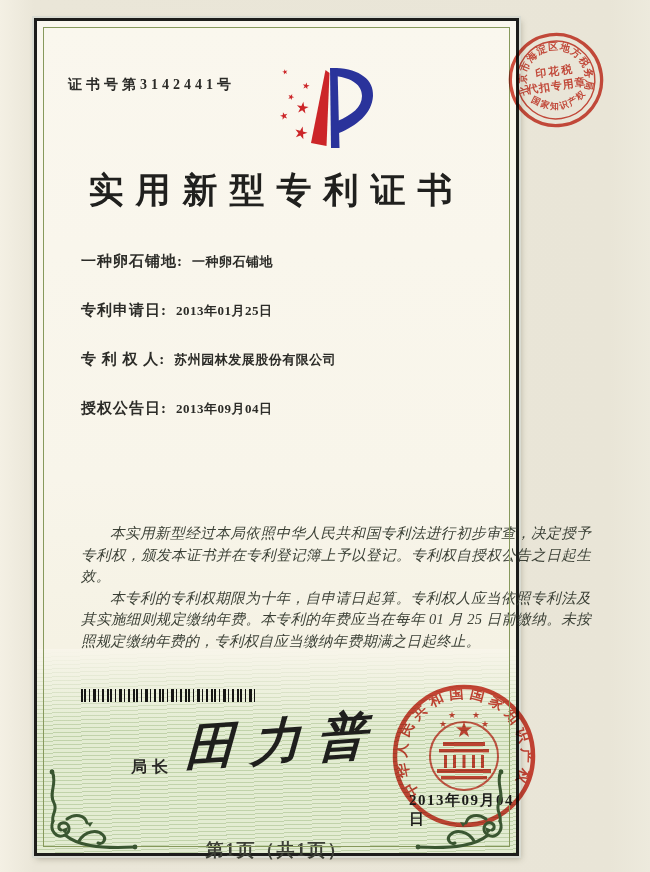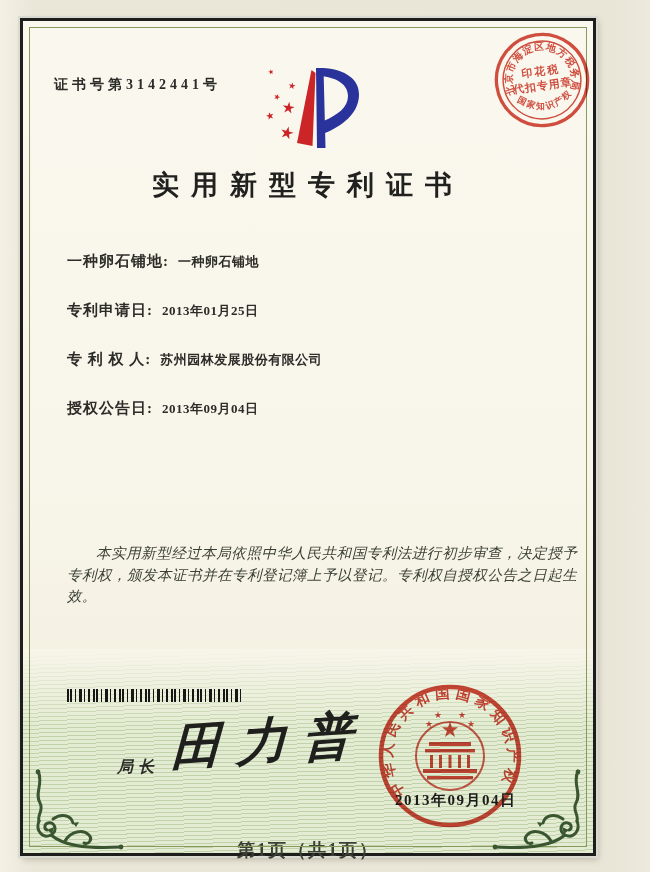--- a/index.html
+++ b/index.html
@@ -5,21 +5,21 @@
   html,body{margin:0;padding:0;}
   body{
     width:650px;height:872px;
     background:linear-gradient(90deg,#f4f0e4 0px,#eae6d8 34px,#e9e5d7 610px,#edeadd 650px);
     font-family:"Liberation Serif","DejaVu Serif",serif;
     position:relative;overflow:hidden;
   }
   .stage{position:absolute;inset:0;}
   
   .cert{
-    position:absolute;left:20px;top:18px;width:576px;height:838px;
+    position:absolute;left:34px;top:18px;width:485px;height:838px;
     background:linear-gradient(180deg,#faf7ee 0%,#f8f5ea 55%,#f5f2e4 75%);
     border:3px solid #1d1d1b;
     box-shadow:0 0 0 2px #d9dbd2, 2px 3px 6px rgba(90,85,60,.35);
     box-sizing:border-box;
   }
   .inner-frame{
     position:absolute;inset:6px;border:1px solid #87995c;pointer-events:none;z-index:6;
   }
   
   .green-band{
@@ -33,49 +33,49 @@
     background:linear-gradient(180deg,#f8f5ea 0%,rgba(248,245,234,0) 100%);
   }
   
   .cert-no{
     position:absolute;left:31px;top:55px;font-size:14px;letter-spacing:4px;
     color:#2b2b28;font-weight:600;z-index:3;
   }
   .logo{position:absolute;left:236px;top:34px;width:130px;height:112px;z-index:3;}
   .title{
     position:absolute;left:0;right:0;top:146px;text-align:center;
-    font-size:27px;font-weight:bold;letter-spacing:12px;color:#20201e;z-index:3;
+    font-size:35px;font-weight:bold;letter-spacing:12px;color:#20201e;z-index:3;
   }
   
   .fields{position:absolute;left:44px;top:231px;right:30px;z-index:3;}
   .field-row{display:flex;align-items:baseline;height:20px;margin-bottom:29px;}
   .field-label{font-size:15px;font-weight:700;color:#2c2c28;letter-spacing:1px;white-space:pre;}
   .field-value{font-size:13px;font-weight:600;color:#2c2c28;margin-left:9px;letter-spacing:.5px;}
   
-  .body-text{position:absolute;left:44px;top:502px;width:510px;z-index:3;margin-top:20px;}
+  .body-text{position:absolute;left:44px;top:502px;width:510px;z-index:3;}
   .body-text p{
     margin:0;text-indent:2em;text-align:justify;
     font-size:14.5px;line-height:21.5px;color:#3b4036;font-style:italic;
     letter-spacing:.3px;
   }
   
   .barcode{
     position:absolute;left:44px;top:668px;width:174px;height:13px;z-index:3;
     background:repeating-linear-gradient(90deg,
       #161614 0 2px,transparent 2px 3px,
       #161614 3px 5px,transparent 5px 8px,
       #161614 8px 9px,transparent 9px 12px,
       #161614 12px 15px,transparent 15px 17px,
       #161614 17px 18px,transparent 18px 21px,
       #161614 21px 23px,transparent 23px 26px);
   }
   
   .sig-label{
     position:absolute;left:94px;top:736px;font-size:16px;letter-spacing:5px;
-    color:#2a2a26;font-weight:600;z-index:3;font-style:italic;
+    color:#2a2a26;font-weight:600;z-index:3;
   }
   .sig-name{
     position:absolute;left:148px;top:694px;font-size:50px;color:#1f1f1d;z-index:3;
     font-style:italic;font-weight:600;letter-spacing:16px;
     transform:rotate(-4deg) skewX(-6deg);transform-origin:left center;
   }
   
   .stamp{mix-blend-mode:multiply;opacity:.93;}
   .tax-seal{position:absolute;left:462px;top:2px;width:114px;height:114px;z-index:7;
     transform:rotate(-8deg);}
@@ -146,20 +146,21 @@
         <span class="field-value">苏州园林发展股份有限公司</span>
       </div>
       <div class="field-row">
         <span class="field-label">授权公告日:</span>
         <span class="field-value">2013年09月04日</span>
       </div>
     </div>
 
     <div class="body-text">
       <p>本实用新型经过本局依照中华人民共和国专利法进行初步审查，决定授予专利权，颁发本证书并在专利登记簿上予以登记。专利权自授权公告之日起生效。</p>
+      <p>本专利的专利权期限为十年，自申请日起算。专利权人应当依照专利法及其实施细则规定缴纳年费。本专利的年费应当在每年 01 月 25 日前缴纳。未按照规定缴纳年费的，专利权自应当缴纳年费期满之日起终止。</p>
     </div>
 
     <div class="barcode"></div>
 
     <div class="sig-label">局长</div>
     <div class="sig-name">田力普</div>
 
     <svg class="office-seal stamp" viewBox="0 0 160 160">
       <defs>
         <path id="ringArc" d="M35.6,117.3 A58,58 0 1 1 124.4,117.3"></path>

